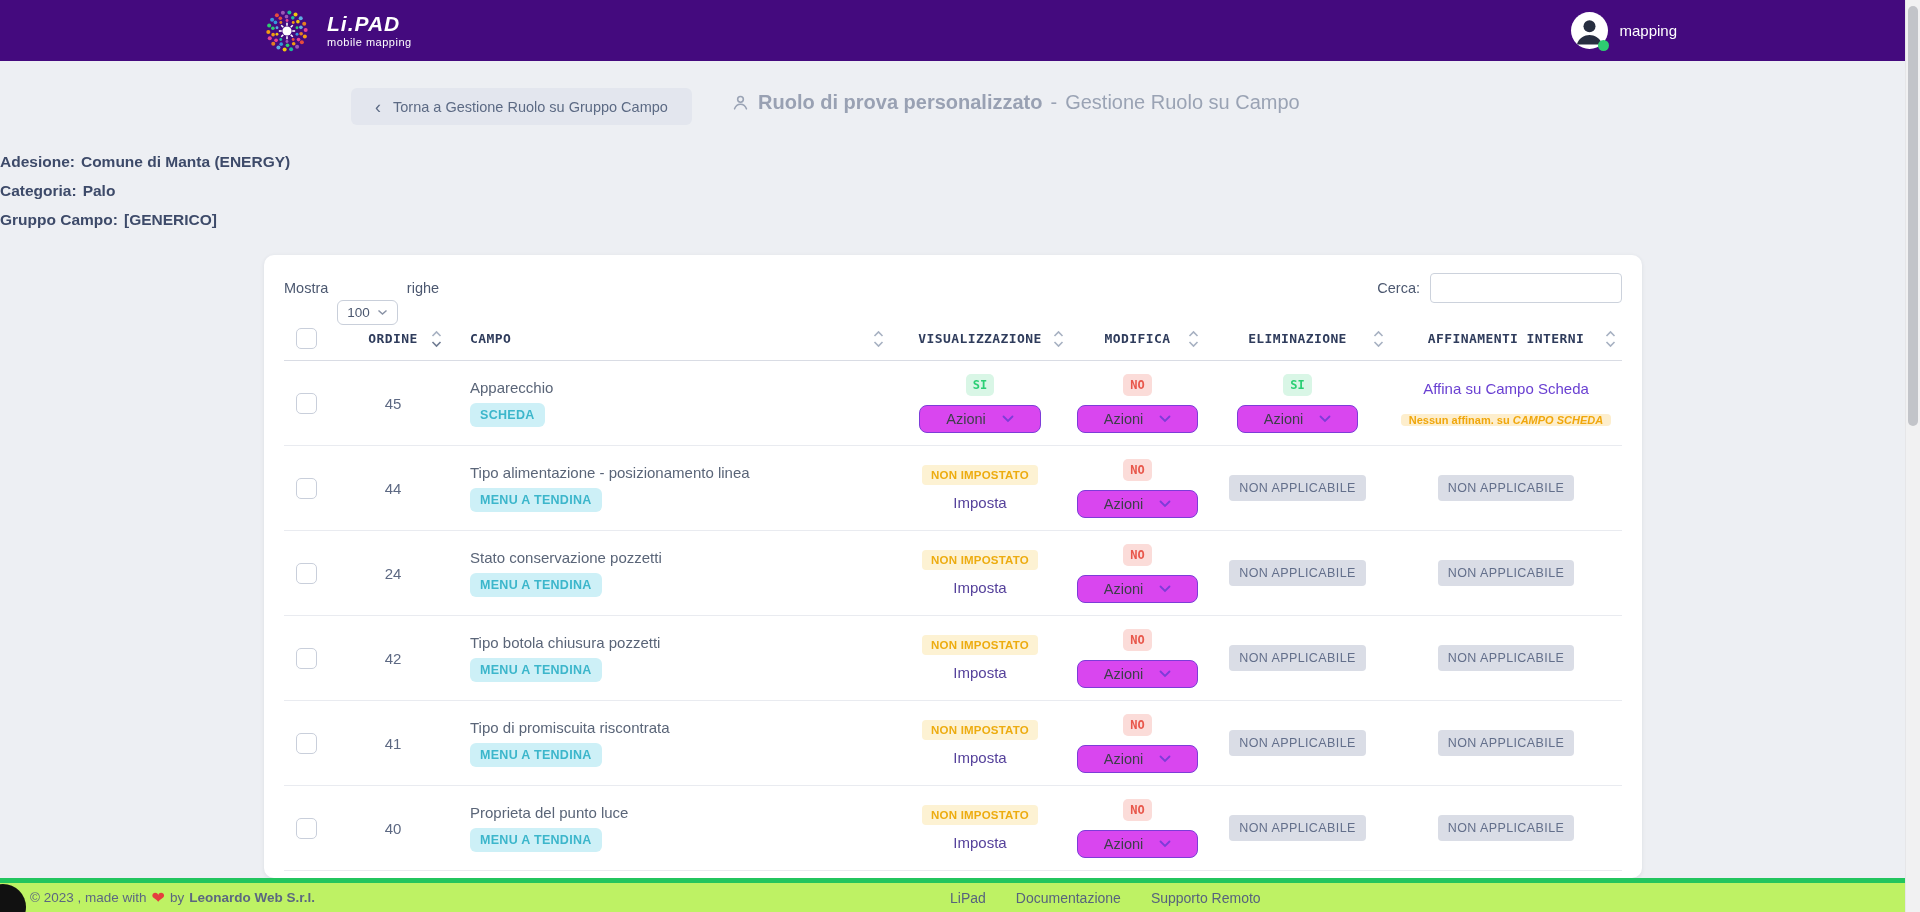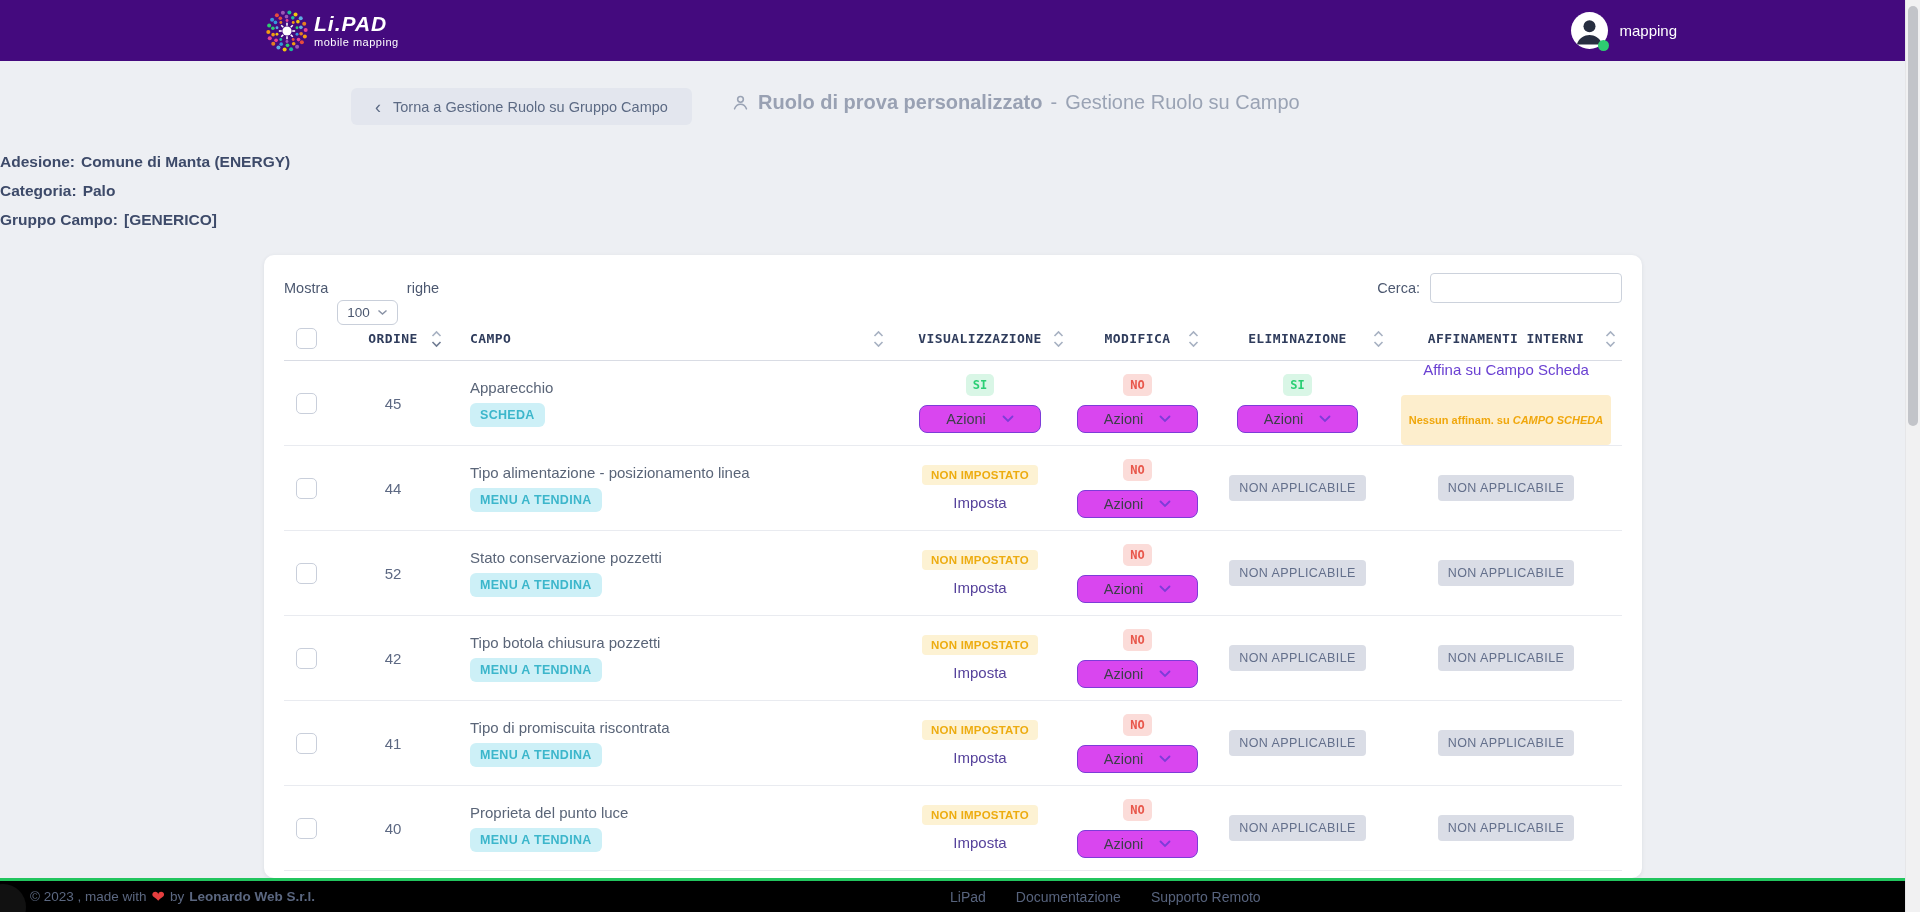--- a/index.html
+++ b/index.html
@@ -10,21 +10,21 @@
     font-family:"Liberation Sans", sans-serif;
     color:#4a5568;
   }
   
   .topbar {
     position:absolute; top:0; left:0; width:1905px; height:61px;
     background:#440a7e;
     display:flex; align-items:center; justify-content:space-between;
     padding:0 228px 0 264px;
   }
-  .logo { display:flex; align-items:center; gap:4px; cursor:pointer; }
+  .logo { display:flex; align-items:center; gap:17px; cursor:pointer; }
   .logo-text { color:#fff; line-height:1; }
   .logo-title { font-size:21px; font-weight:bold; font-style:italic; letter-spacing:1px; }
   .logo-sub { font-size:11px; margin-top:3px; letter-spacing:0.5px; font-weight:400; color:#fff; }
   .userbox { display:flex; align-items:center; gap:11px; color:#fff; font-size:15px; }
   .avatar { width:37px; height:37px; background:#fff; border-radius:50%; position:relative; display:flex; align-items:flex-end; justify-content:center; overflow:visible; }
   .avatar-clip { width:37px; height:37px; border-radius:50%; overflow:hidden; }
   .status-dot { position:absolute; right:-1px; bottom:-2px; width:11px; height:11px; background:#2ecc71; border-radius:50%; }
 
   
   .back-btn {
@@ -93,27 +93,27 @@
   .type-badge { display:inline-block; background:#cdf0f7; color:#3cb6cb; font-weight:bold; font-size:12.5px; padding:5px 10px; border-radius:6px; letter-spacing:0.3px; }
   .cell-stack { display:flex; flex-direction:column; align-items:center; gap:9px; }
   .status { font-family:"DejaVu Sans Mono", monospace; font-weight:bold; font-size:12px; padding:4px 7px; border-radius:5px; }
   .status.si { color:#2bcf74; background:#d9f6e6; }
   .status.no { color:#e8574b; background:#fbdcd9; }
   .azioni { display:inline-flex; align-items:center; gap:16px; border:1.6px solid #7d3cd8; border-radius:8px; padding:5px 26px; background:#d946ef; font-size:14.5px; color:#3d3f49; cursor:pointer; }
   .badge-warn { background:#fdf2d3; color:#edac10; font-weight:bold; font-size:11.5px; padding:4px 9px; border-radius:4px; letter-spacing:0.2px;text-align:center; }
   .imposta { color:#55419b; font-size:15px; cursor:pointer; text-decoration:none; }
   .badge-na { background:#dadde6; color:#636f8b; font-size:12.5px; padding:6px 10px; border-radius:4px; letter-spacing:0.4px; }
   .affina { color:#6a40d2; font-size:15px; cursor:pointer; text-decoration:none; }
-  .aff-note { background:#fdeecd; border-radius:4px; padding:19px 8px; font-size:11px; font-weight:bold; color:#f0a70c; margin-top:8px; white-space:nowrap; }
+  .aff-note { background:#fdeecd; border-radius:4px; padding:0 8px; font-size:11px; font-weight:bold; color:#f0a70c; margin-top:8px; white-space:nowrap; }
   .aff-note em { font-style:italic; font-weight:bold; }
 
   
   .footer {
     position:absolute; left:0; bottom:0; width:1905px; height:34px;
-    background:#000000; border-top:3px solid #22c55e;
+    background:#bef264; border-top:5px solid #22c55e;
     display:flex; align-items:center;
     font-size:13.5px; color:#5b6780; z-index:5;
   }
   .footer-left { padding-left:30px; display:flex; align-items:center; gap:5px; }
   .footer-left b { font-weight:800; }
   .heart { color:#e53e3e; font-size:16px; }
   .footer-links { position:absolute; left:950px; display:flex; gap:30px; font-size:14px; color:#57637d; }
   .footer-links span { cursor:pointer; }
 
   
@@ -407,21 +407,21 @@
               <span class="badge-na">NON APPLICABILE</span>
             </div>
           </div>
   </div>
 
   <div class="tr">
     <div class="td col-check">
       <div class="checkbox"></div>
     </div>
     <div class="td col-ordine">
-      <span class="ordine">52</span>
+      <span class="ordine">24</span>
     </div>
     <div class="td col-campo">
       <div class="campo-name">Stato conservazione pozzetti</div>
       <span class="type-badge">MENU A TENDINA</span>
     </div>
     <div class="td col-vis">
             <div class="cell-stack">
               <span class="badge-warn">NON IMPOSTATO</span>
               <a class="imposta">Imposta</a>
             </div>

